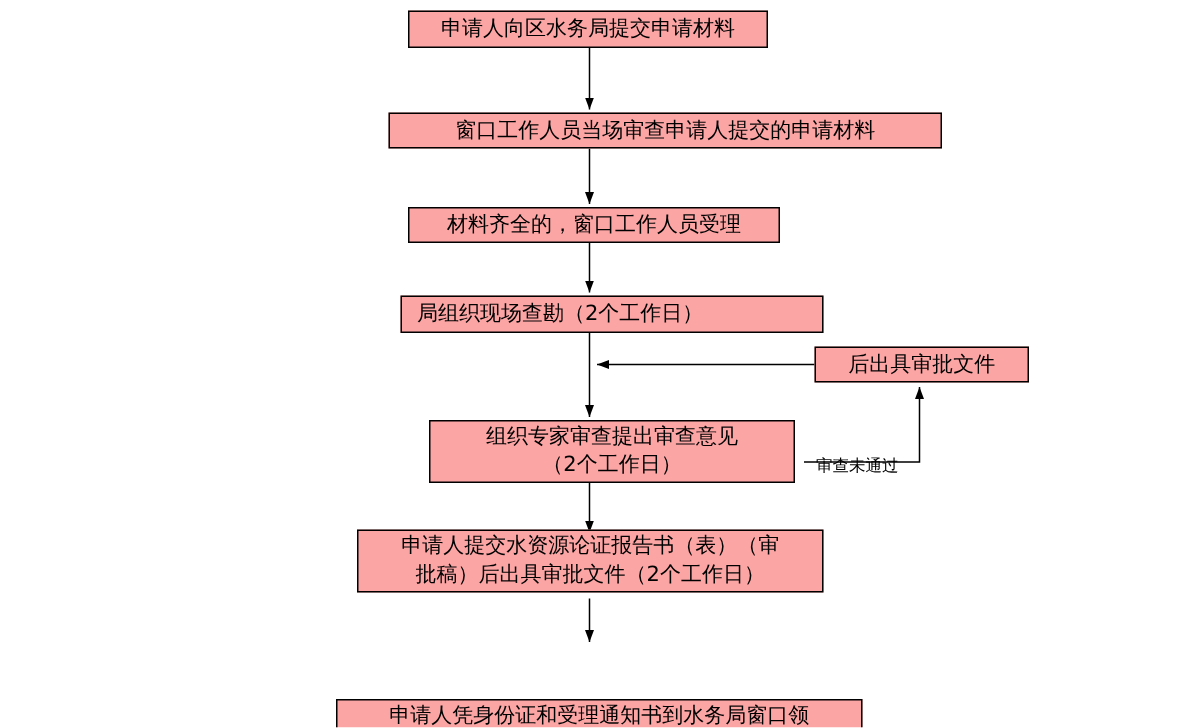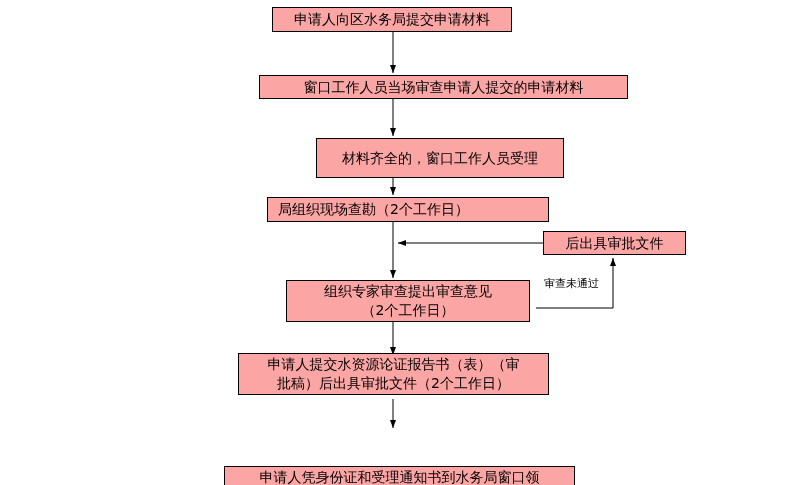--- a/index.html
+++ b/index.html
@@ -72,30 +72,30 @@
 
     <path d="M536,308 H613 V258" fill="none" stroke="#000" stroke-width="1" marker-end="url(#ah)"></path>
     <line x1="393" y1="322" x2="393" y2="355" stroke="#000" stroke-width="1" marker-end="url(#ah)"></line>
     <line x1="393" y1="399" x2="393" y2="428" stroke="#000" stroke-width="1" marker-end="url(#ah)"></line>
   </svg>
 
   <div class="node" style="left:272px; top:7px;  width:240px; height:25px;">申请人向区水务局提交申请材料</div>
 
   <div class="node" style="left:259px; top:75px; width:369px; height:24px;">窗口工作人员当场审查申请人提交的申请材料</div>
 
-  <div class="node" style="left:272px; top:138px; width:248px; height:40px;margin-left:44px;">材料齐全的，窗口工作人员受理</div>
+  <div class="node" style="left:272px; top:138px; width:248px; height:24px;">材料齐全的，窗口工作人员受理</div>
 
   <div class="node align-left" style="left:267px; top:197px; width:282px; height:25px;">局组织现场查勘（2个工作日）</div>
 
   <div class="node" style="left:543px; top:231px; width:143px; height:24px;">后出具审批文件</div>
 
   <div class="node" style="left:286px; top:280px; width:244px; height:42px;">组织专家审查提出审查意见
 （2个工作日）</div>
 
   <div class="node" style="left:238px; top:353px; width:311px; height:42px;">申请人提交水资源论证报告书（表）（审
 批稿）后出具审批文件（2个工作日）</div>
 
   <div class="node" style="left:224px; top:430px; width:351px; height:42px;margin-top:36px;">申请人凭身份证和受理通知书到水务局窗口领
 取办理结果</div>
 
-  <div class="edge-label" style="left:544px; top:277px;">审查未通过</div>
+  <div class="edge-label" style="left:544px; top:306px;font-family:Liberation Mono, monospace;">审查未通过</div>
 
 </div>
 
 </body></html>

